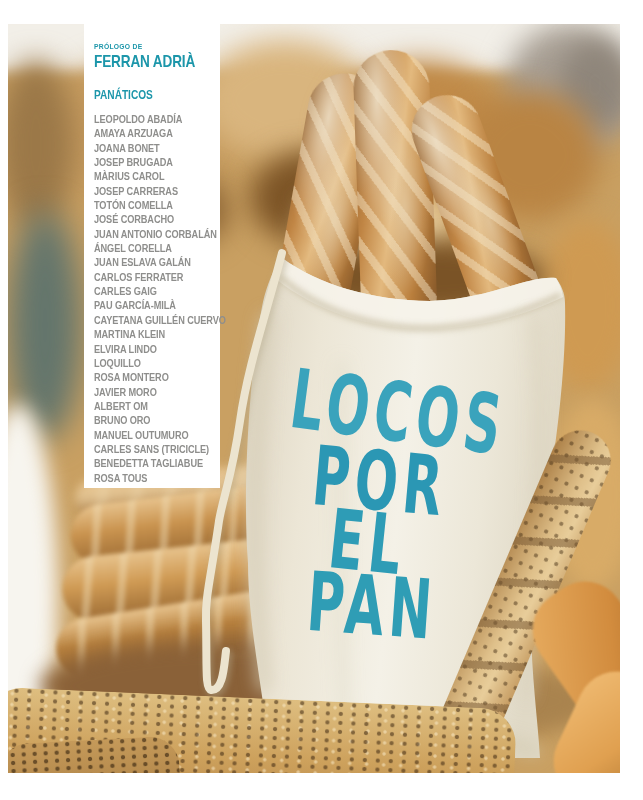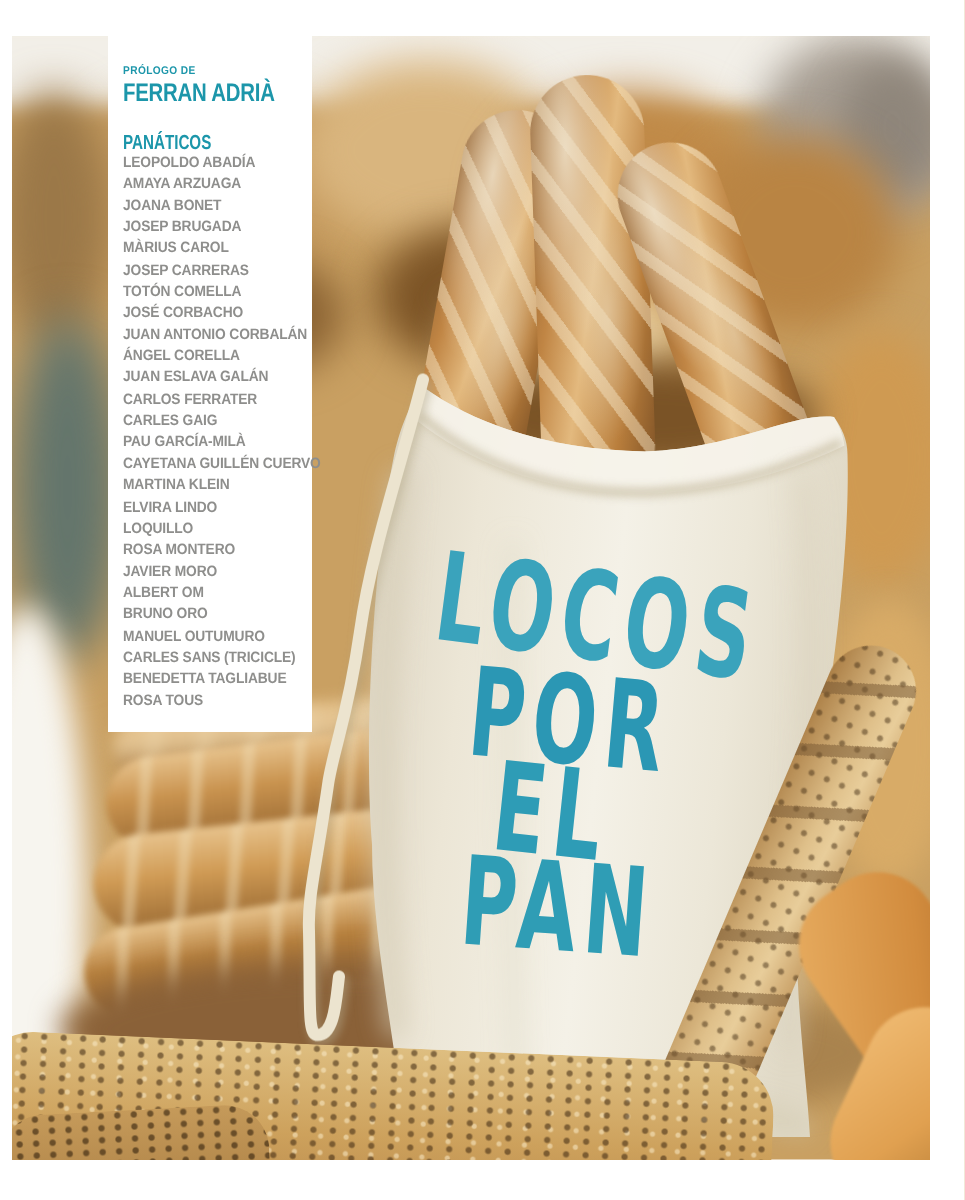--- a/index.html
+++ b/index.html
@@ -84,29 +84,29 @@
           linear-gradient(180deg,#debe80 0%,#cda15c 55%,#b98a4c 100%);
         background-size:13px 9px,17px 11px,100% 100%;}
   .seedChunk{position:absolute;left:-8px;top:716px;width:180px;height:75px;
         transform:rotate(-3deg);border-radius:30px;
         background-image:
           radial-gradient(circle at 3px 3px, rgba(50,32,12,.6) 1.6px, rgba(0,0,0,0) 2.6px),
           linear-gradient(180deg,#c59a5a,#a87c41);
         background-size:11px 8px,100% 100%;}
 
   
-  .panel{position:absolute;left:72px;top:24px;width:136px;height:464px;background:#ffffff;
+  .panel{position:absolute;left:84px;top:24px;width:136px;height:464px;background:#ffffff;
          padding:18px 8px 0 10px;box-sizing:border-box;}
   .prologueLabel{font-size:7.5px;font-weight:bold;color:#1c96aa;letter-spacing:.3px;
          transform:scaleX(.9);transform-origin:left;white-space:nowrap;}
   .prologueAuthor{font-size:17px;font-weight:bold;color:#1c96aa;margin-top:1px;
          transform:scaleX(.8);transform-origin:left;white-space:nowrap;letter-spacing:-.2px;}
   .listHeading{font-size:13.5px;font-weight:bold;color:#1c96aa;margin-top:15px;
          transform:scaleX(.75);transform-origin:left;white-space:nowrap;}
-  .nameList{}
+  .nameList{margin-top:11px;}
   .name{font-size:10px;font-weight:bold;color:#8e8e8c;line-height:14.35px;
          transform:scaleX(.92);transform-origin:left;white-space:nowrap;letter-spacing:-.1px;}
 </style>
 </head>
 <body>
 
 <div class="photo">
 
   <div class="blob topband"></div>
   <div class="blob gblobTR"></div>

